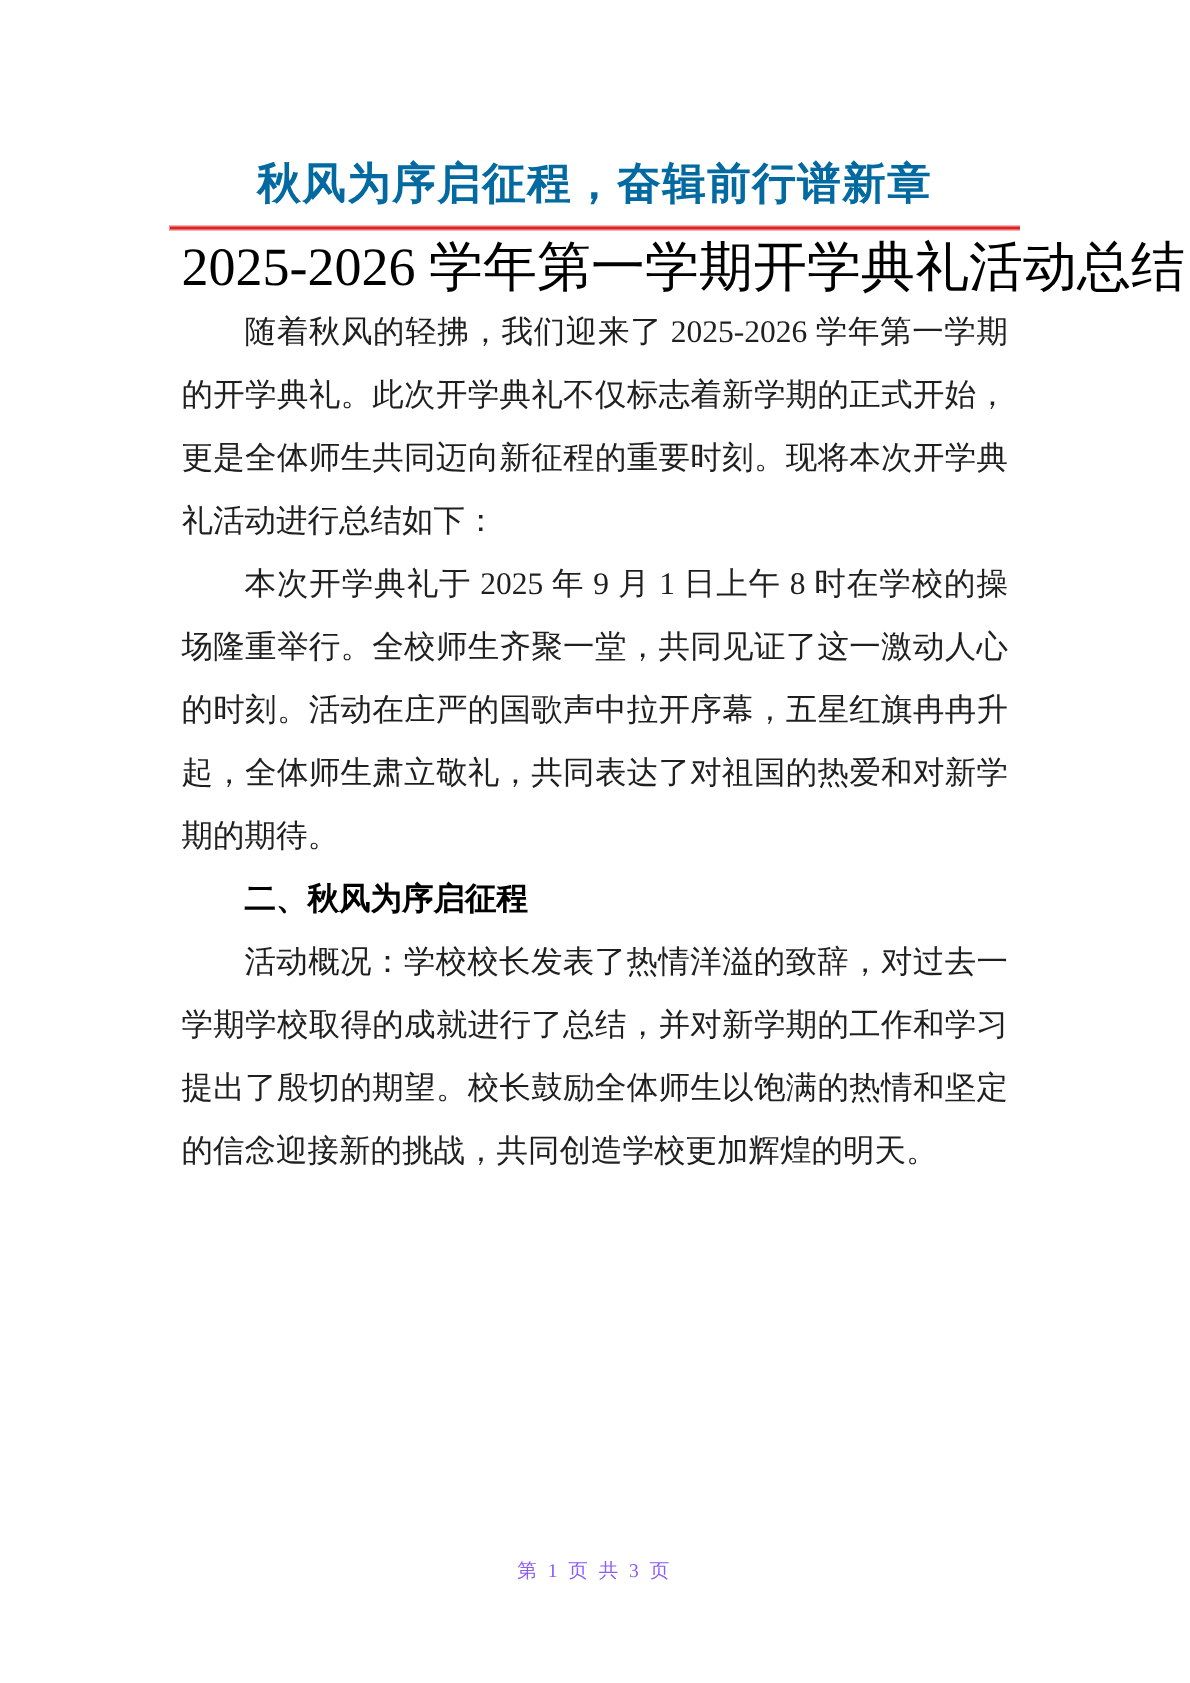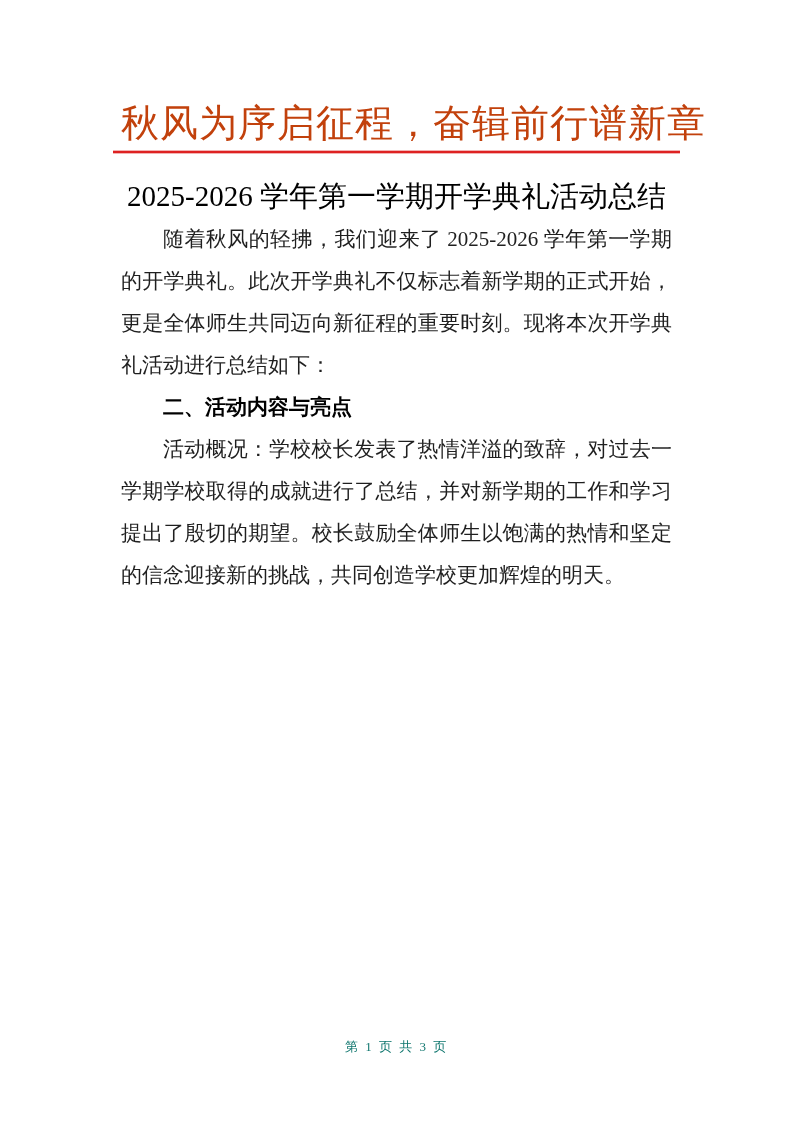--- a/index.html
+++ b/index.html
@@ -14,39 +14,39 @@
     color: #000000;
     overflow: hidden;
   }
   .content {
     position: absolute;
     top: 104px;
     left: 121px;
     width: 551px;
   }
   .header-title {
-    font-size: 38px;
-    font-weight: normal;
+    font-size: 29px;
+    font-weight: bold;
     font-style: normal;
     text-align: center;
     line-height: 39px;
     letter-spacing: 1px;
     white-space: nowrap;
-    color: #c2410c;
+    color: #0369a1;
   }
   .divider {
     height: 4px;
     margin: 7px -8px 0 -8px;
     background: #de2121;
     border-top: 1px solid #f2b3b3;
     border-bottom: 1px solid #f2b3b3;
   }
   .doc-title {
-    margin-top: 20px;
-    font-size: 29px;
+    margin-top: 2px;
+    font-size: 36px;
     font-weight: normal;
     text-align: center;
     line-height: 44px;
     white-space: nowrap;
     color: #000000;
   }
   .body-text {
     font-size: 21px;
     line-height: 42px;
     text-align: justify;
@@ -61,31 +61,32 @@
     color: #000000;
   }
   .footer {
     position: absolute;
     top: 1038px;
     left: 0;
     right: 0;
     text-align: center;
     font-size: 13px;
     letter-spacing: 2px;
-    color: #0f766e;
+    color: #8b5cf6;
   }
 </style>
 </head>
 <body>
 
 <div class="page">
   <div class="content">
     <div class="header-title">秋风为序启征程，奋辑前行谱新章</div>
     <div class="divider"></div>
     <h1 class="doc-title">2025-2026 学年第一学期开学典礼活动总结</h1>
     <div class="body-text">
       <p>随着秋风的轻拂，我们迎来了 2025-2026 学年第一学期的开学典礼。此次开学典礼不仅标志着新学期的正式开始，更是全体师生共同迈向新征程的重要时刻。现将本次开学典礼活动进行总结如下：</p>
-      <p class="sect">二、活动内容与亮点</p>
+      <p>本次开学典礼于 2025 年 9 月 1 日上午 8 时在学校的操场隆重举行。全校师生齐聚一堂，共同见证了这一激动人心的时刻。活动在庄严的国歌声中拉开序幕，五星红旗冉冉升起，全体师生肃立敬礼，共同表达了对祖国的热爱和对新学期的期待。</p>
+      <p class="sect">二、秋风为序启征程</p>
       <p>活动概况：学校校长发表了热情洋溢的致辞，对过去一学期学校取得的成就进行了总结，并对新学期的工作和学习提出了殷切的期望。校长鼓励全体师生以饱满的热情和坚定的信念迎接新的挑战，共同创造学校更加辉煌的明天。</p>
     </div>
   </div>
   <div class="footer">第 1 页 共 3 页</div>
 </div>
 
 </body></html>

